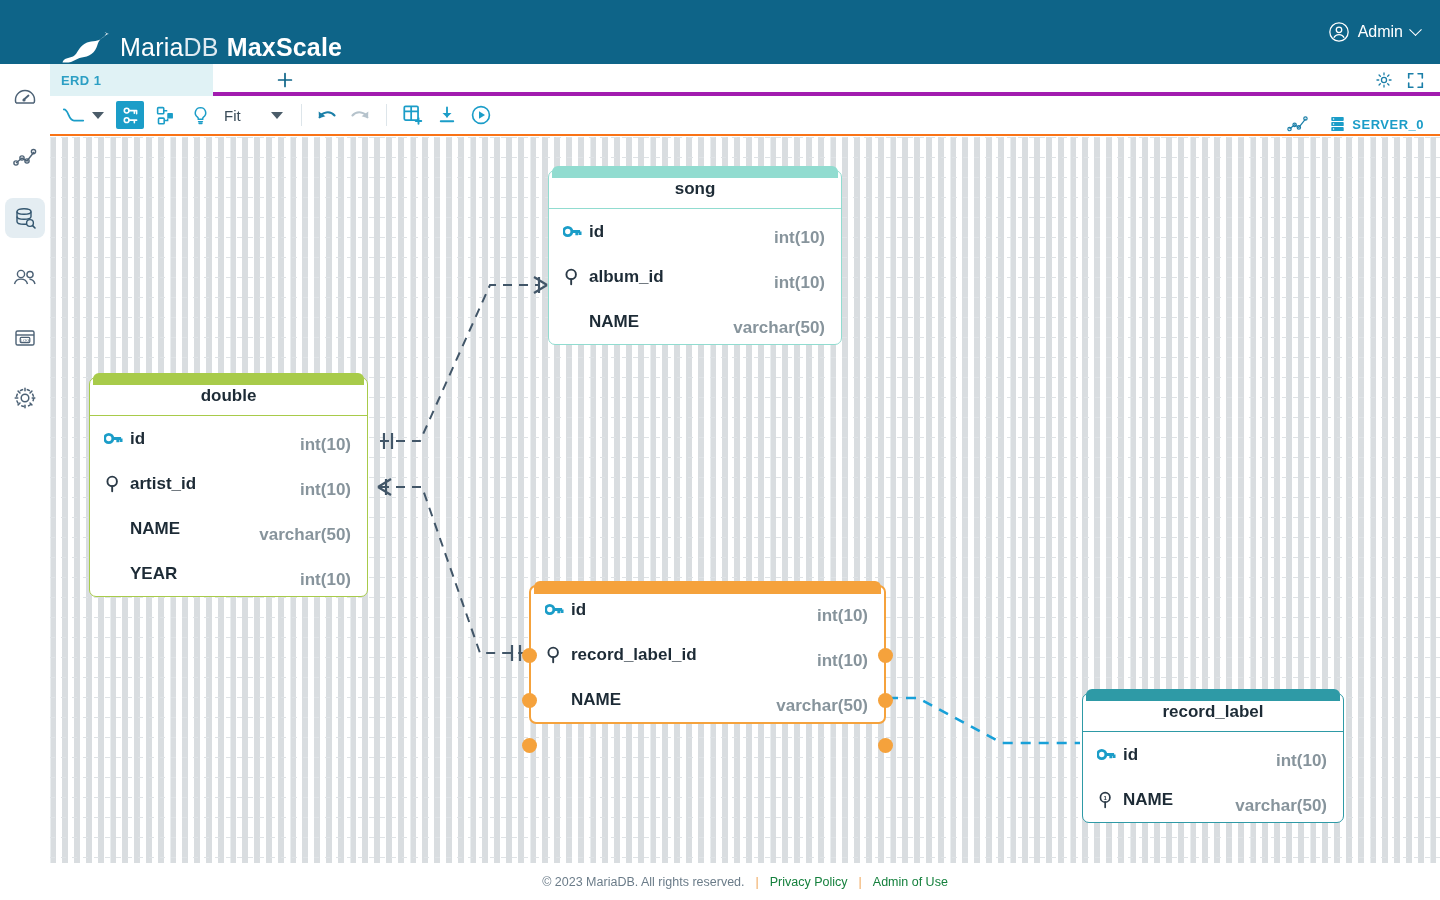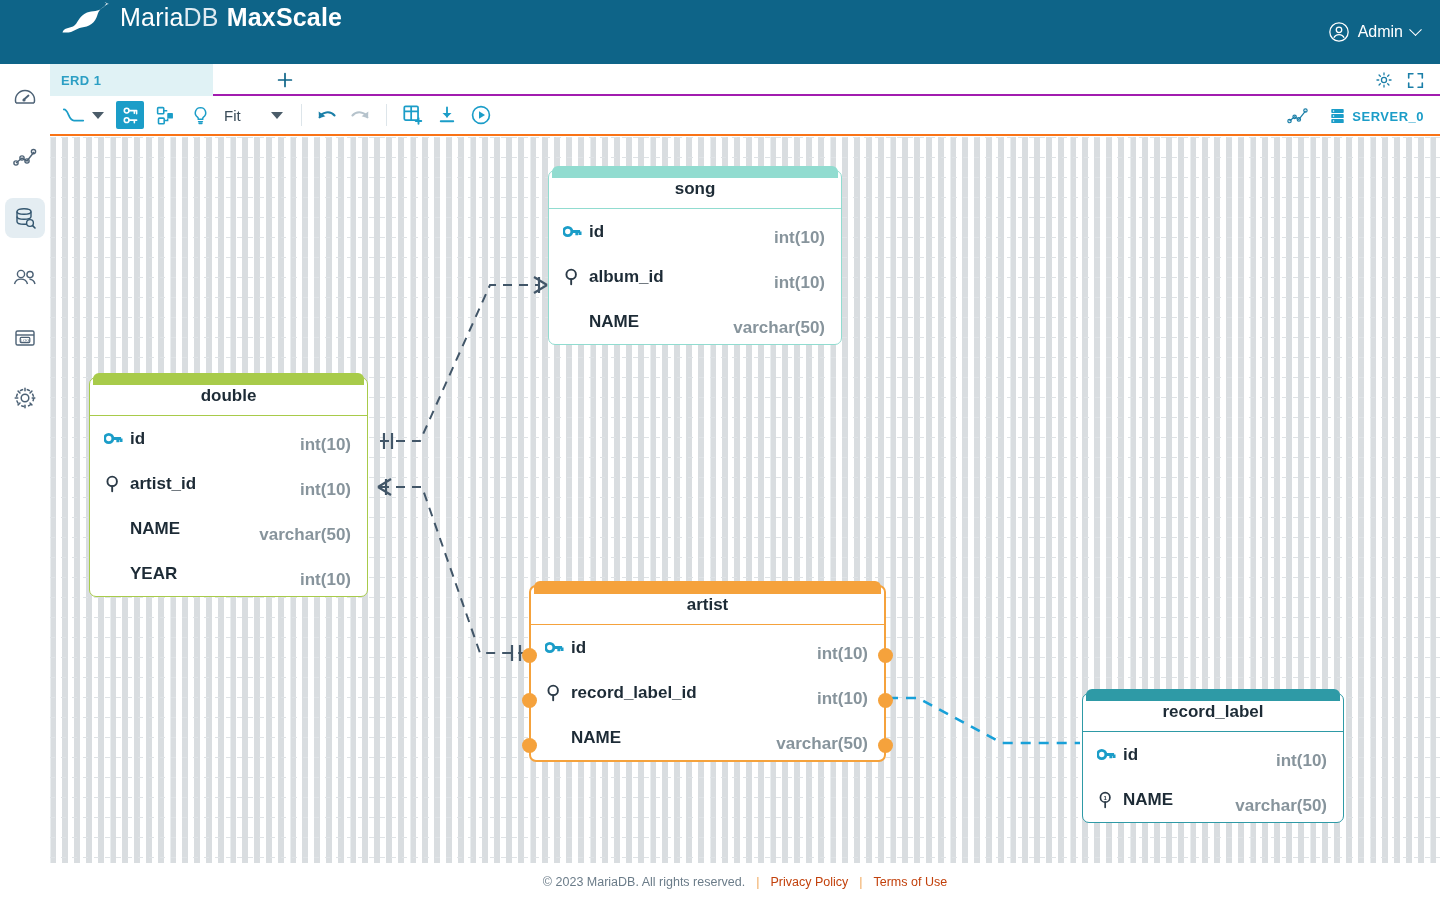--- a/index.html
+++ b/index.html
@@ -8,21 +8,21 @@
     width: 1440px; height: 900px;
     font-family: "Liberation Sans", sans-serif;
     background: #ffffff;
     overflow: hidden;
   }
 
   
   #topbar {
     position: absolute; left: 0; top: 0; width: 1440px; height: 64px;
     background: #0e6488;
-    display: flex; align-items: flex-start;
+    display: flex; align-items: flex-end;
   }
   #brand { display: flex; align-items: center; margin-left: 52px; }
   #seal-logo { width: 60px; height: 34px; margin-right: 8px; }
   #brand-text {
     color: #ffffff; font-size: 25px; letter-spacing: .2px;
     white-space: nowrap;
   }
   #brand-text .w-maria { font-weight: 400; }
   #brand-text .w-db { font-weight: 300; color: #dfeaf1; }
   #brand-text .w-max { font-weight: 700; margin-left: 8px; }
@@ -47,21 +47,21 @@
     position: absolute; left: 5px; width: 40px; height: 40px;
     display: flex; align-items: center; justify-content: center;
     border-radius: 8px; cursor: pointer;
   }
   .rail-item.active { background: #e4edf2; }
   .rail-item svg { display: block; }
 
   
   #tabstrip {
     position: absolute; left: 50px; top: 64px; width: 1390px; height: 32px;
-    background: #ffffff; border-bottom: 2px solid #a21caf;
+    background: #ffffff; border-bottom: 4px solid #a21caf;
   }
   #tab-erd1 {
     position: absolute; left: 0; top: 0; width: 163px; height: 32px;
     background: #e0f2f5;
     display: flex; align-items: center; padding-left: 11px;
     color: #2c9fc4; font-size: 13px; font-weight: 700; letter-spacing:.4px;
     cursor: pointer;
   }
   #tab-add {
     position: absolute; left: 163px; top: 0; width: 143px; height: 32px;
@@ -89,21 +89,21 @@
   .tb-caret {
     width: 0; height: 0; margin: 0 4px;
     border-left: 6px solid transparent; border-right: 6px solid transparent;
     border-top: 7px solid #4b5c69; cursor: pointer;
   }
   .tb-sep { width: 1px; height: 22px; background: #dde5ea; margin: 0 12px; }
   #fit-label {
     font-size: 15px; color: #3a4b58; margin-left: 10px; cursor: pointer;
   }
   #tb-right {
-    position: absolute; right: 16px; top: 0; height: 40px;
+    position: absolute; right: 16px; top: 8px; height: 40px;
     display: flex; align-items: center; gap: 18px;
   }
   #server-chip {
     display: flex; align-items: center; gap: 7px;
     color: #1b9dc8; font-size: 13px; font-weight: 700; letter-spacing:.5px;
     cursor: pointer;
   }
 
   
   #canvas {
@@ -185,21 +185,21 @@
     background: #f5a23c; cursor: crosshair;
   }
 
   
   #footer {
     position: absolute; left: 50px; top: 863px; width: 1390px; height: 37px;
     background: #ffffff;
     display: flex; align-items: center; justify-content: center;
     gap: 11px; font-size: 12.5px; color: #6b7c89;
   }
-  #footer a { color: #c2410c; text-decoration: none; cursor: pointer; }
+  #footer a { color: #15803d; text-decoration: none; cursor: pointer; }
   #footer .bar { color: #f0a95e; }
 </style>
 </head>
 <body>
 
 <div id="topbar">
   <div id="brand">
     <svg id="seal-logo" viewBox="0 0 120 64">
       <path fill="#ffffff" d="M114 6c-5 0-8 4-13 8-4 3-9 5-14 6-6 1-12 1-17 3-8 3-13 9-17 15-3 5-6 10-11 13-4 2-9 2-13 4-4 1-7 4-8 8h7c3 0 7 0 10-1 6-2 11-6 17-8 6-2 13-2 19-5 7-3 12-9 15-16 2-5 3-10 6-14 3-5 10-7 13-13 1-1 1-2 0-3-1 0-2 0-3 0z"></path>
       <circle cx="101" cy="16" r="2.1" fill="#0e6488"></circle>
@@ -493,21 +493,20 @@
       <div class="erow">
         <span class="ic"></span>
         <span class="nm">YEAR</span>
         <span class="ty">int(10)</span>
       </div>
     </div>
   </div>
 
   <div class="ertable" id="tbl-artist">
     <div class="cap"></div>
-    <div class="thead">artist</div>
     <div class="rows">
       <div class="erow">
         <span class="ic">
           <svg width="19" height="15" viewBox="0 0 20 14">
               <circle cx="5" cy="7" r="4.3" fill="none" stroke="#1b9dc8" stroke-width="3"></circle>
               <path d="M9 7h9M14.5 7v4M18 7v3.6" stroke="#1b9dc8" stroke-width="3"></path>
             </svg>
         </span>
         <span class="nm">id</span>
         <span class="ty">int(10)</span>
@@ -564,14 +563,14 @@
       </div>
     </div>
   </div>
 </div>
 
 <div id="footer">
   <span>© 2023 MariaDB. All rights reserved.</span>
   <span class="bar">|</span>
   <a>Privacy Policy</a>
   <span class="bar">|</span>
-  <a>Terms of Use</a>
+  <a>Admin of Use</a>
 </div>
 
 </body></html>

